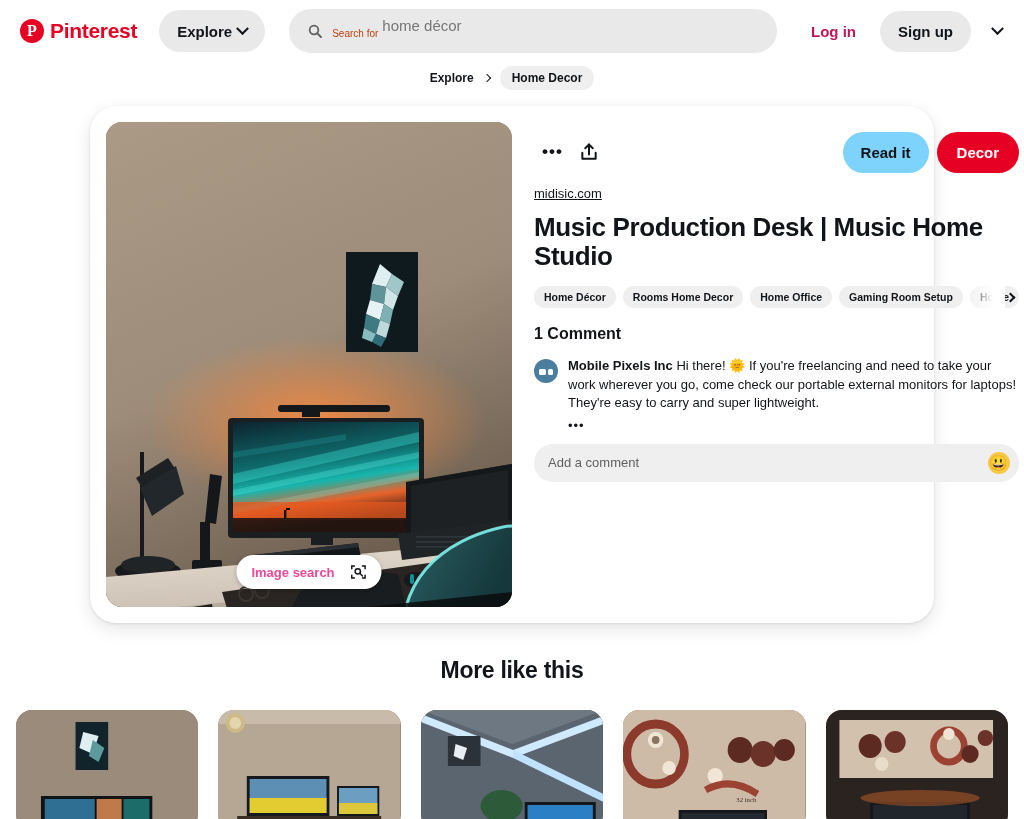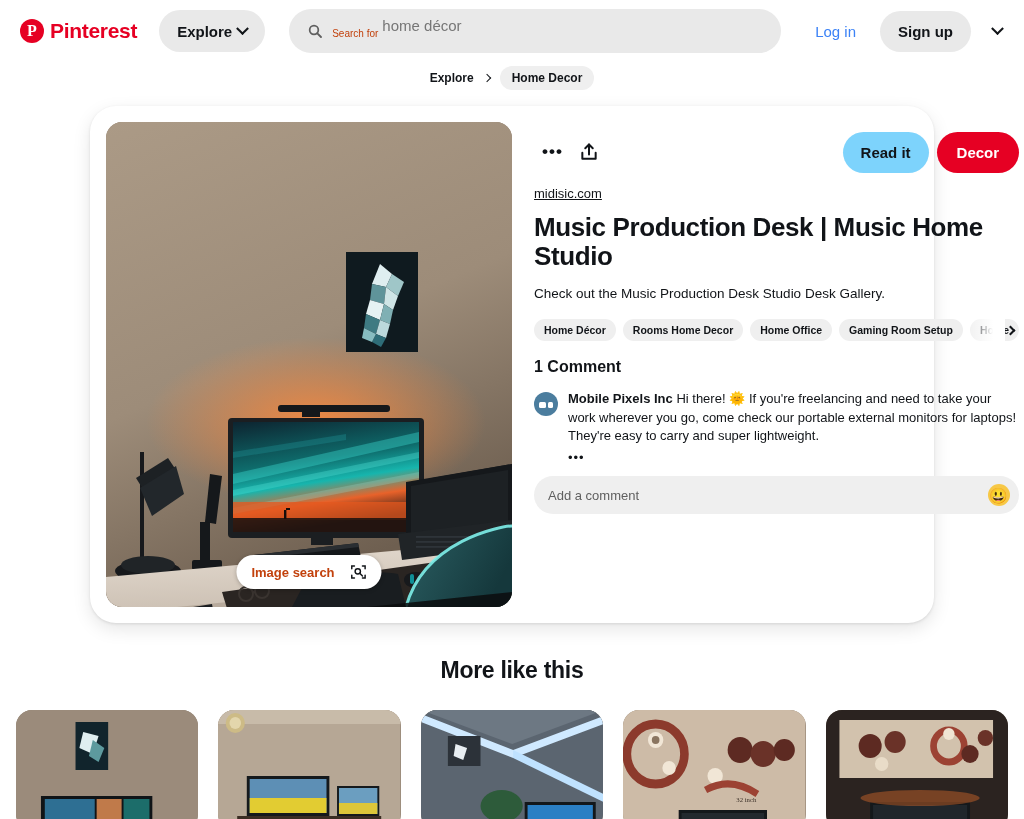--- a/index.html
+++ b/index.html
@@ -60,22 +60,22 @@
     cursor: text;
   }
   .search-icon { width: 16px; height: 16px; flex: 0 0 auto; margin-right: 9px; }
   .search-text-block { position: relative; display: flex; align-items: baseline; }
   .search-ph { font-size: 10px; color: #c2410c; }
   .search-val {
     font-size: 15px; color: #767676;
     position: relative; top: -6px; margin-left: 4px;
   }
   .login-btn {
-    font-size: 15px; font-weight: normal; padding: 12px 14px;
-    cursor: pointer; color: #3b82f6; white-space: nowrap;
+    font-size: 15px; font-weight: bold; padding: 12px 14px;
+    cursor: pointer; color: #be185d; white-space: nowrap;
   }
   .signup-btn {
     font-size: 15px; font-weight: bold;
     background: #e9e9e9; color: #111418;
     border-radius: 24px; padding: 12px 18px;
     cursor: pointer; white-space: nowrap; text-align: right;
   }
   .hdr-chev { padding: 10px 8px 10px 12px; cursor: pointer; }
 
   
@@ -108,21 +108,21 @@
     width: 100%; height: 100%;
     border-radius: 16px; overflow: hidden; position: relative;
     background: #8d7d6d;
   }
   .img-search-btn {
     position: absolute; left: 50%; transform: translateX(-50%);
     bottom: 18px;
     background: #fff; border-radius: 22px;
     padding: 9px 15px;
     display: flex; align-items: center; gap: 16px;
-    font-size: 13px; font-weight: bold; color: #c2410c;
+    font-size: 13px; font-weight: bold; color: #ec4899;
     cursor: pointer; white-space: nowrap;
     box-shadow: 0 1px 4px rgba(0,0,0,0.25);
   }
 
   .card-right { flex: 1; padding: 10px 14px 0 22px; display: flex; flex-direction: column; }
   .actions-row {
     display: flex; align-items: center; height: 40px; margin-bottom: 14px;
   }
   .icon-btn { padding: 8px; cursor: pointer; display: flex; align-items: center; }
   .dots { letter-spacing: 1px; font-size: 17px; font-weight: bold; line-height: 8px; }
@@ -427,21 +427,20 @@
         </svg>
       </div>
       <div class="actions-spacer"></div>
       <div class="readit-btn">Read it</div>
       <div class="save-btn">Decor</div>
     </div>
 
     <a class="source-link">midisic.com</a>
 
     <div class="pin-title">Music Production Desk | Music Home Studio</div>
-    <div class="pin-desc">Check out the Music Production Desk Studio Desk Gallery.</div>
 
     <div class="tags-row">
       <span class="tag">Home Décor</span>
       <span class="tag">Rooms Home Decor</span>
       <span class="tag">Home Office</span>
       <span class="tag">Gaming Room Setup</span>
       <span class="tag">Home</span>
       <span class="tag-fade"></span>
       <span class="tags-next">
         <span class="chev-r"></span>

